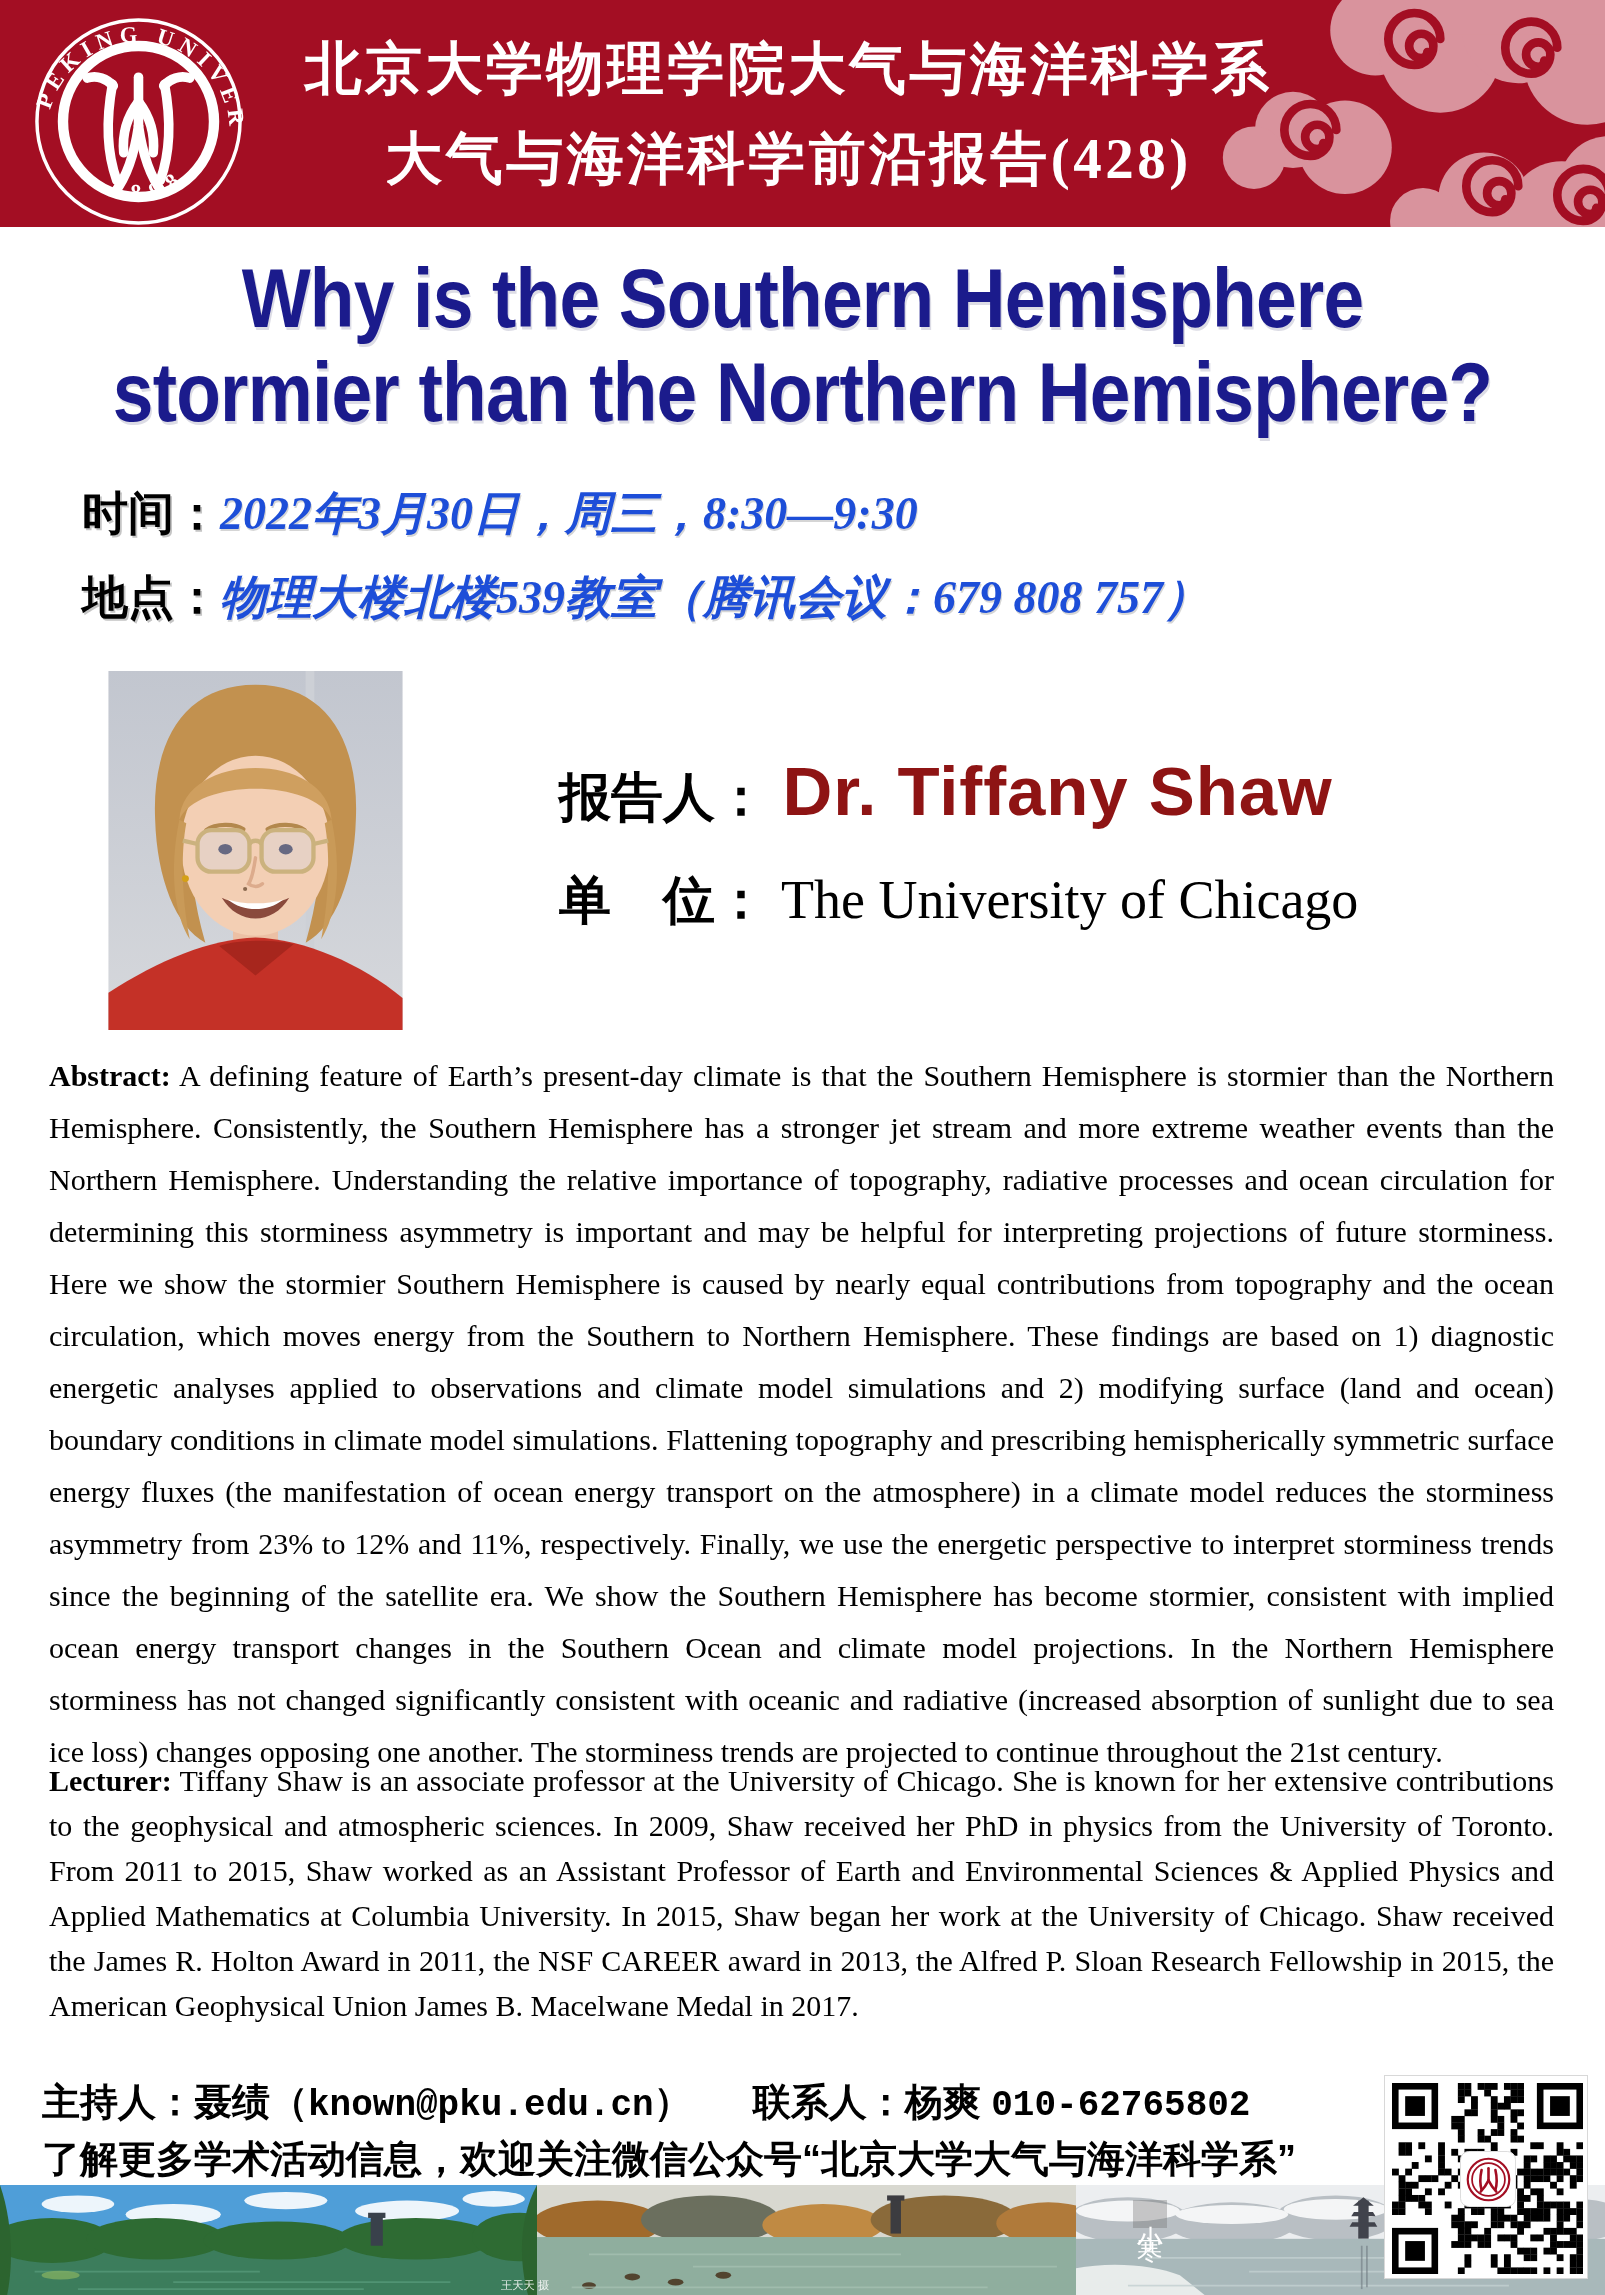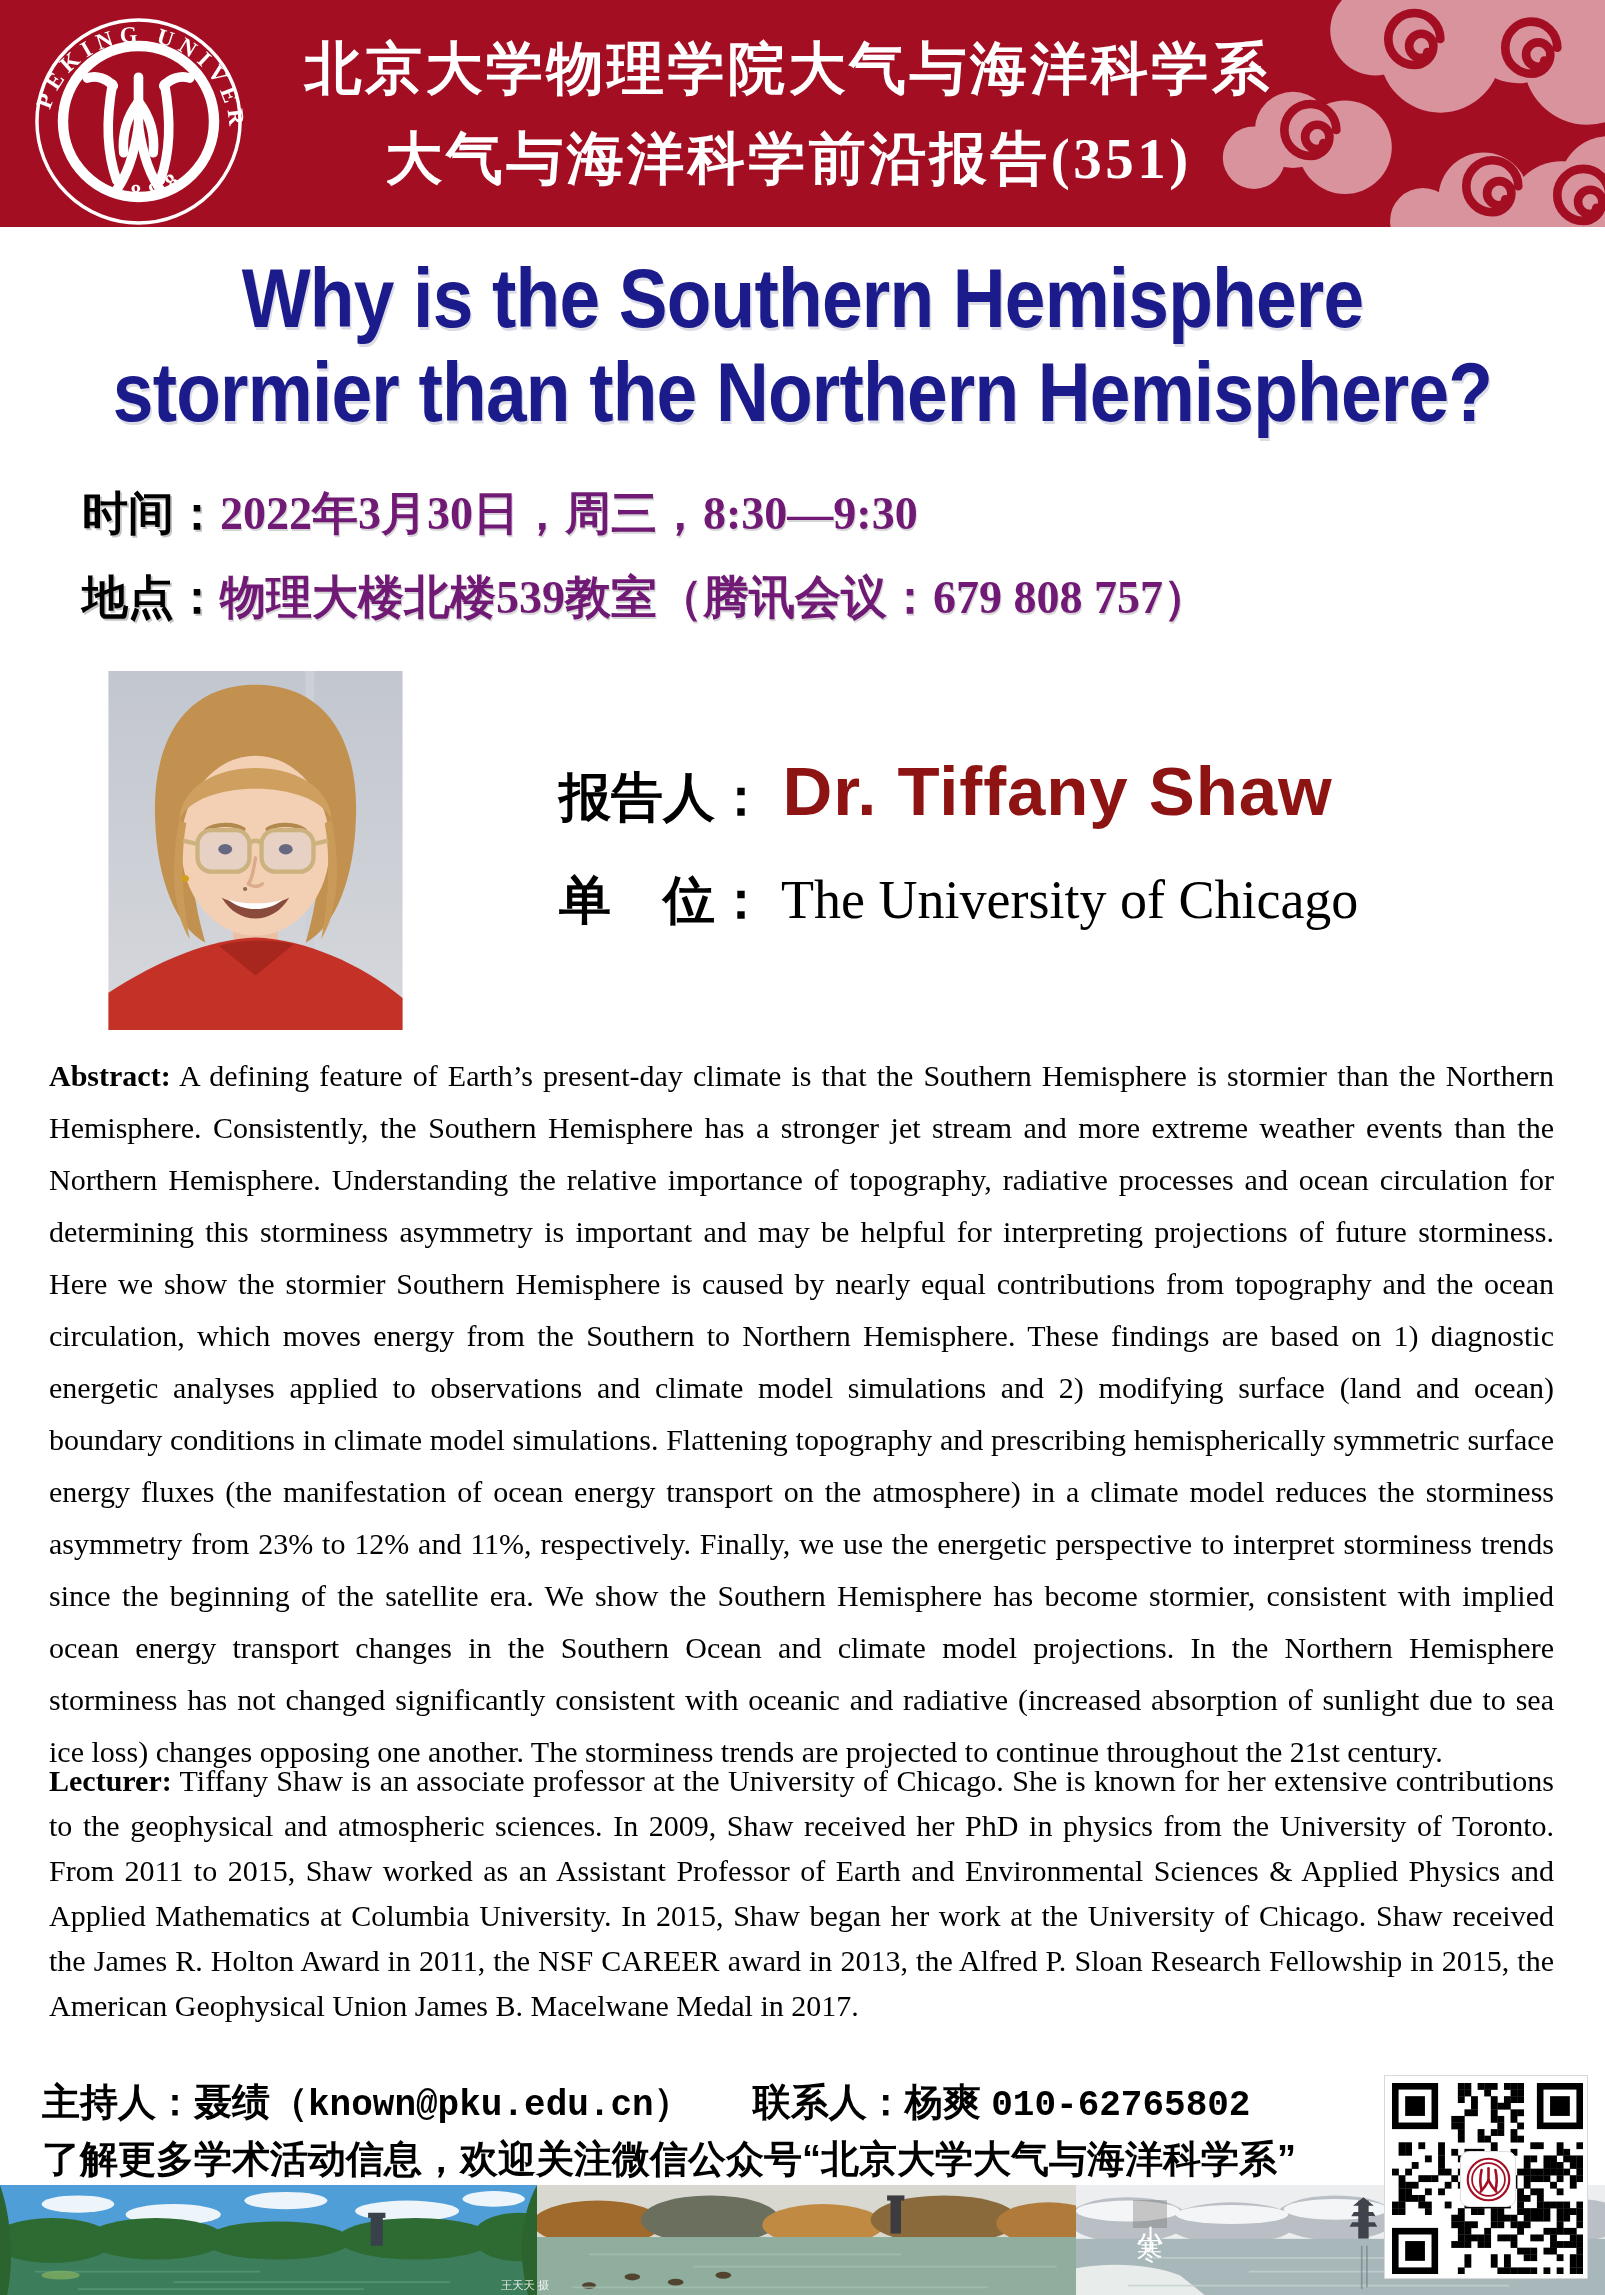--- a/index.html
+++ b/index.html
@@ -20,21 +20,21 @@
   .title-block{position:absolute;left:0;top:251px;width:1605px;text-align:center;color:#1B1B8C;
                transform:scaleX(0.87);transform-origin:50% 0;}
   .title-line{font-size:84px;line-height:94px;font-weight:700;letter-spacing:-0.9px;white-space:nowrap;
               text-shadow:1.7px 2.6px 0 rgba(130,130,160,0.28);}
 
   
   .info-line{position:absolute;left:82px;white-space:nowrap;font-weight:700;font-size:46px;}
   .info-time{top:483px;}
   .info-place{top:567px;}
   .info-label{color:#000;text-shadow:1.7px 1.7px 0 rgba(150,150,150,0.55);}
-  .info-value{color:#701a75;font-family:"Liberation Serif",serif;text-shadow:0.9px 1.7px 0 rgba(150,150,150,0.4);}
+  .info-value{color:#1d4ed8;font-family:"Liberation Serif",serif;text-shadow:0.9px 1.7px 0 rgba(150,150,150,0.4);font-style:italic;}
 
   
   .portrait{position:absolute;left:108px;top:671px;width:295px;height:359px;}
   .speaker-row{position:absolute;left:559px;white-space:nowrap;display:flex;align-items:baseline;}
   .row-name{top:752px;}
   .row-org{top:866px;}
   .speaker-label{font-size:52px;font-weight:700;color:#000;}
   .speaker-name{font-size:69px;font-weight:700;color:#8E1414;margin-left:15.6px;letter-spacing:0.9px;}
   .speaker-org{font-size:54px;font-weight:400;color:#000;font-family:"Liberation Serif",serif;margin-left:14px;}
 
@@ -119,21 +119,21 @@
         <path d="M125,74 L125,130"></path>
         <path d="M125,102 C112,119 106,140 108,161"></path>
         <path d="M125,102 C138,119 144,140 142,161"></path>
         <path d="M125,130 C120,164 112,188 98,206"></path>
         <path d="M125,130 C130,164 138,188 152,206"></path>
       </g>
     </svg>
 
     <div class="banner-text">
       <div class="banner-line1">北京大学物理学院大气与海洋科学系</div>
-      <div class="banner-line2">大气与海洋科学前沿报告(351)</div>
+      <div class="banner-line2">大气与海洋科学前沿报告(428)</div>
     </div>
   </div>
 
   <div class="title-block">
     <div class="title-line">Why is the Southern Hemisphere</div>
     <div class="title-line">stormier than the Northern Hemisphere?</div>
   </div>
 
   <div class="info-line info-time">
     <span class="info-label">时间：</span><span class="info-value">2022年3月30日，周三，8:30—9:30</span>

